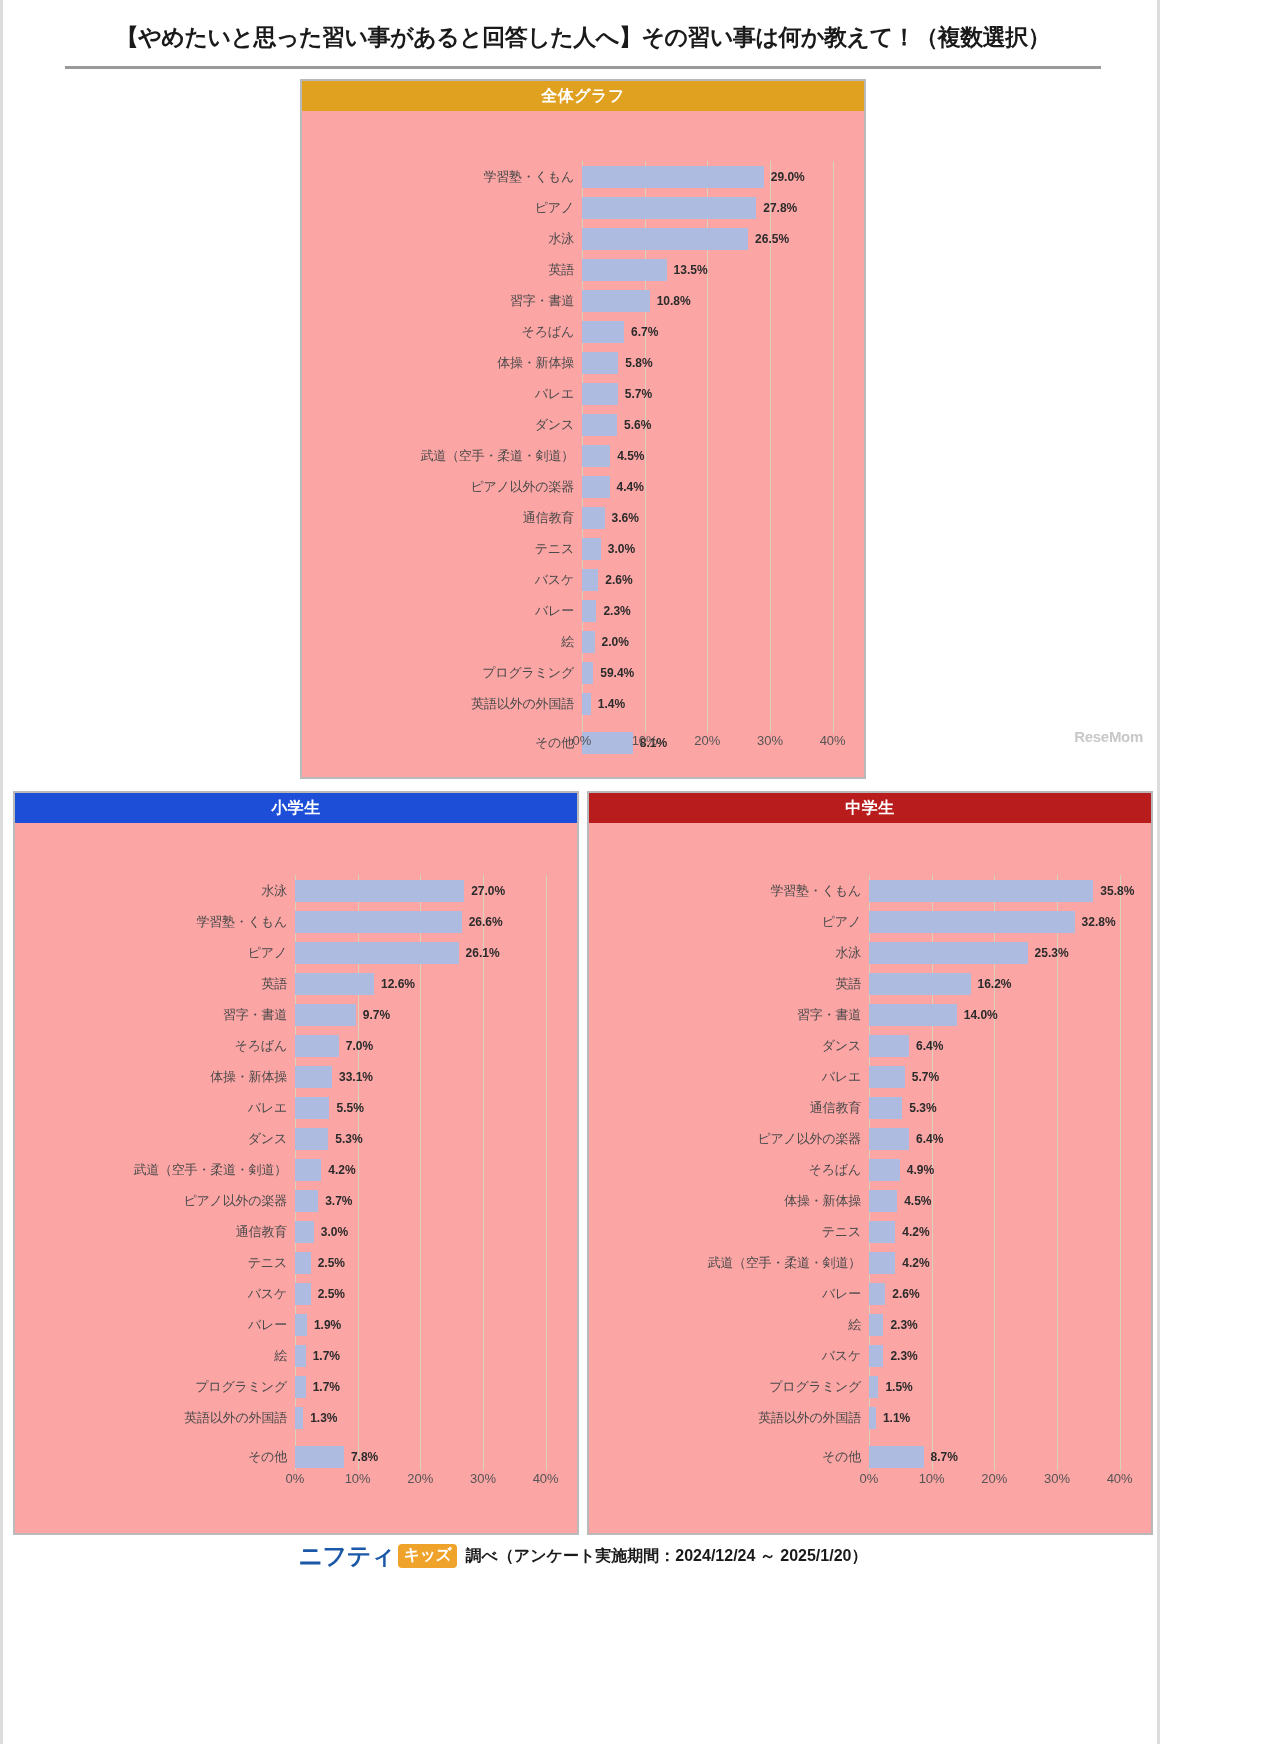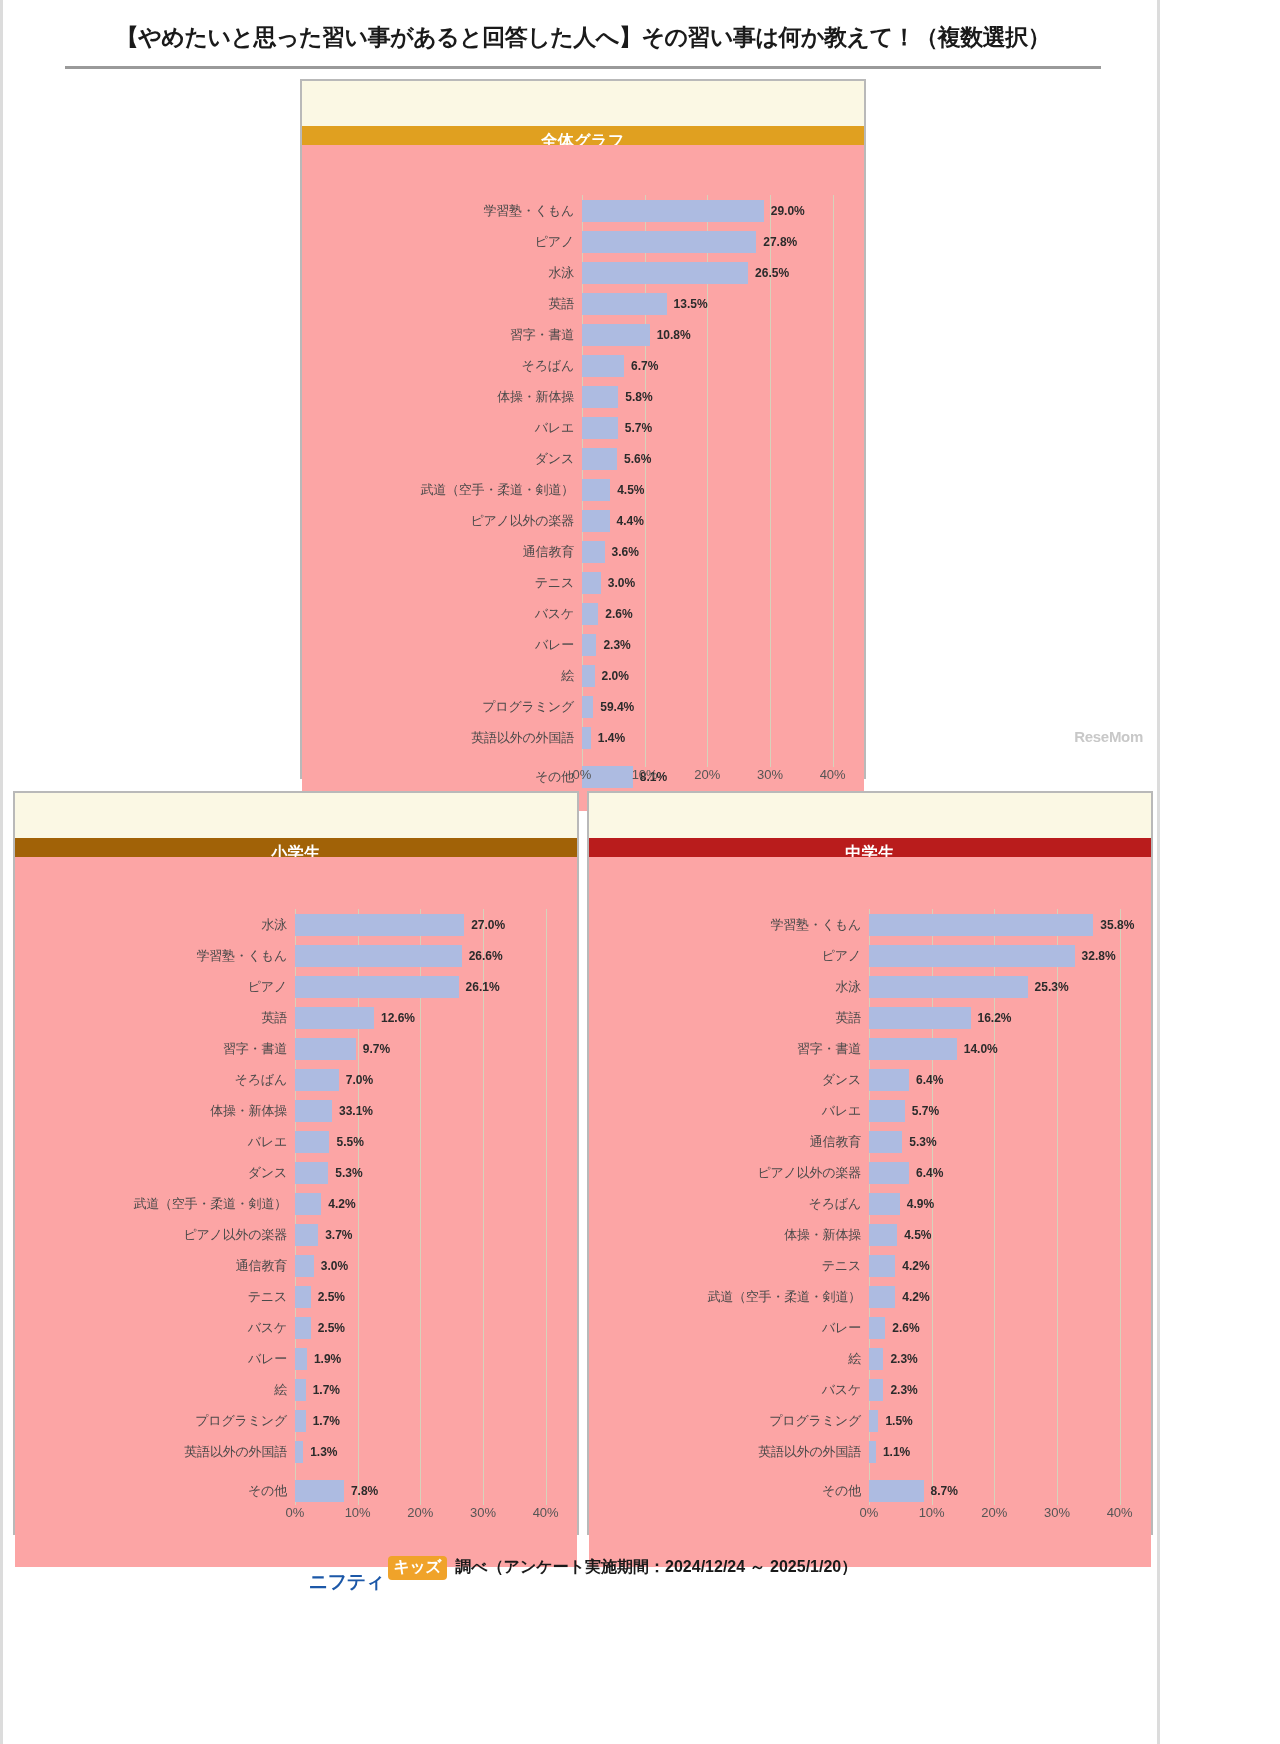--- a/index.html
+++ b/index.html
@@ -46,42 +46,41 @@
   }
 
   
   .panel{
     position:absolute;
     box-sizing:border-box;
     border:2px solid #b9b9b9;
     background:#fbf8e4;
   }
   .panel-header{
-    height:19px;
+    height:30px;
     line-height:30px;
     text-align:center;
     color:#ffffff;
     font-size:16px;
     font-weight:700;
     letter-spacing:0.5px;
-    margin-top:45px;
   }
   .panel-body{
     position:relative;
     background:#fca5a5;
     width:100%;
   }
 
   
   #panel-overall{ left:297px; top:79px; width:566px; height:700px; }
   #panel-overall .panel-header{ background:#e0a020; }
   #panel-overall .panel-body{ height:666px; }
 
   #panel-elementary{ left:10px; top:791px; width:566px; height:744px; }
-  #panel-elementary .panel-header{ background:#a16207; }
+  #panel-elementary .panel-header{ background:#1d4ed8; }
   #panel-elementary .panel-body{ height:710px; }
 
   #panel-junior{ left:584px; top:791px; width:566px; height:744px; }
   #panel-junior .panel-header{ background:#b91c1c;text-align:center; }
   #panel-junior .panel-body{ height:710px; }
 
   
   .chart{
     position:relative;
     width:100%;
@@ -160,24 +159,23 @@
   .footer-inner{
     display:inline-flex;
     align-items:center;
     gap:3px;
     font-size:17px;
     font-weight:700;
     color:#222;
   }
   .logo-nifty{
     color:#1c58a8;
-    font-size:19px;
+    font-size:24px;
     font-weight:700;
     letter-spacing:-0.5px;
-    margin-top:29px;
   }
   .logo-kids{
     background:#f0a32a;
     color:#ffffff;
     font-size:16px;
     font-weight:700;
     border-radius:4px;
     padding:1px 6px 2px 6px;
     letter-spacing:-0.5px;
   }

